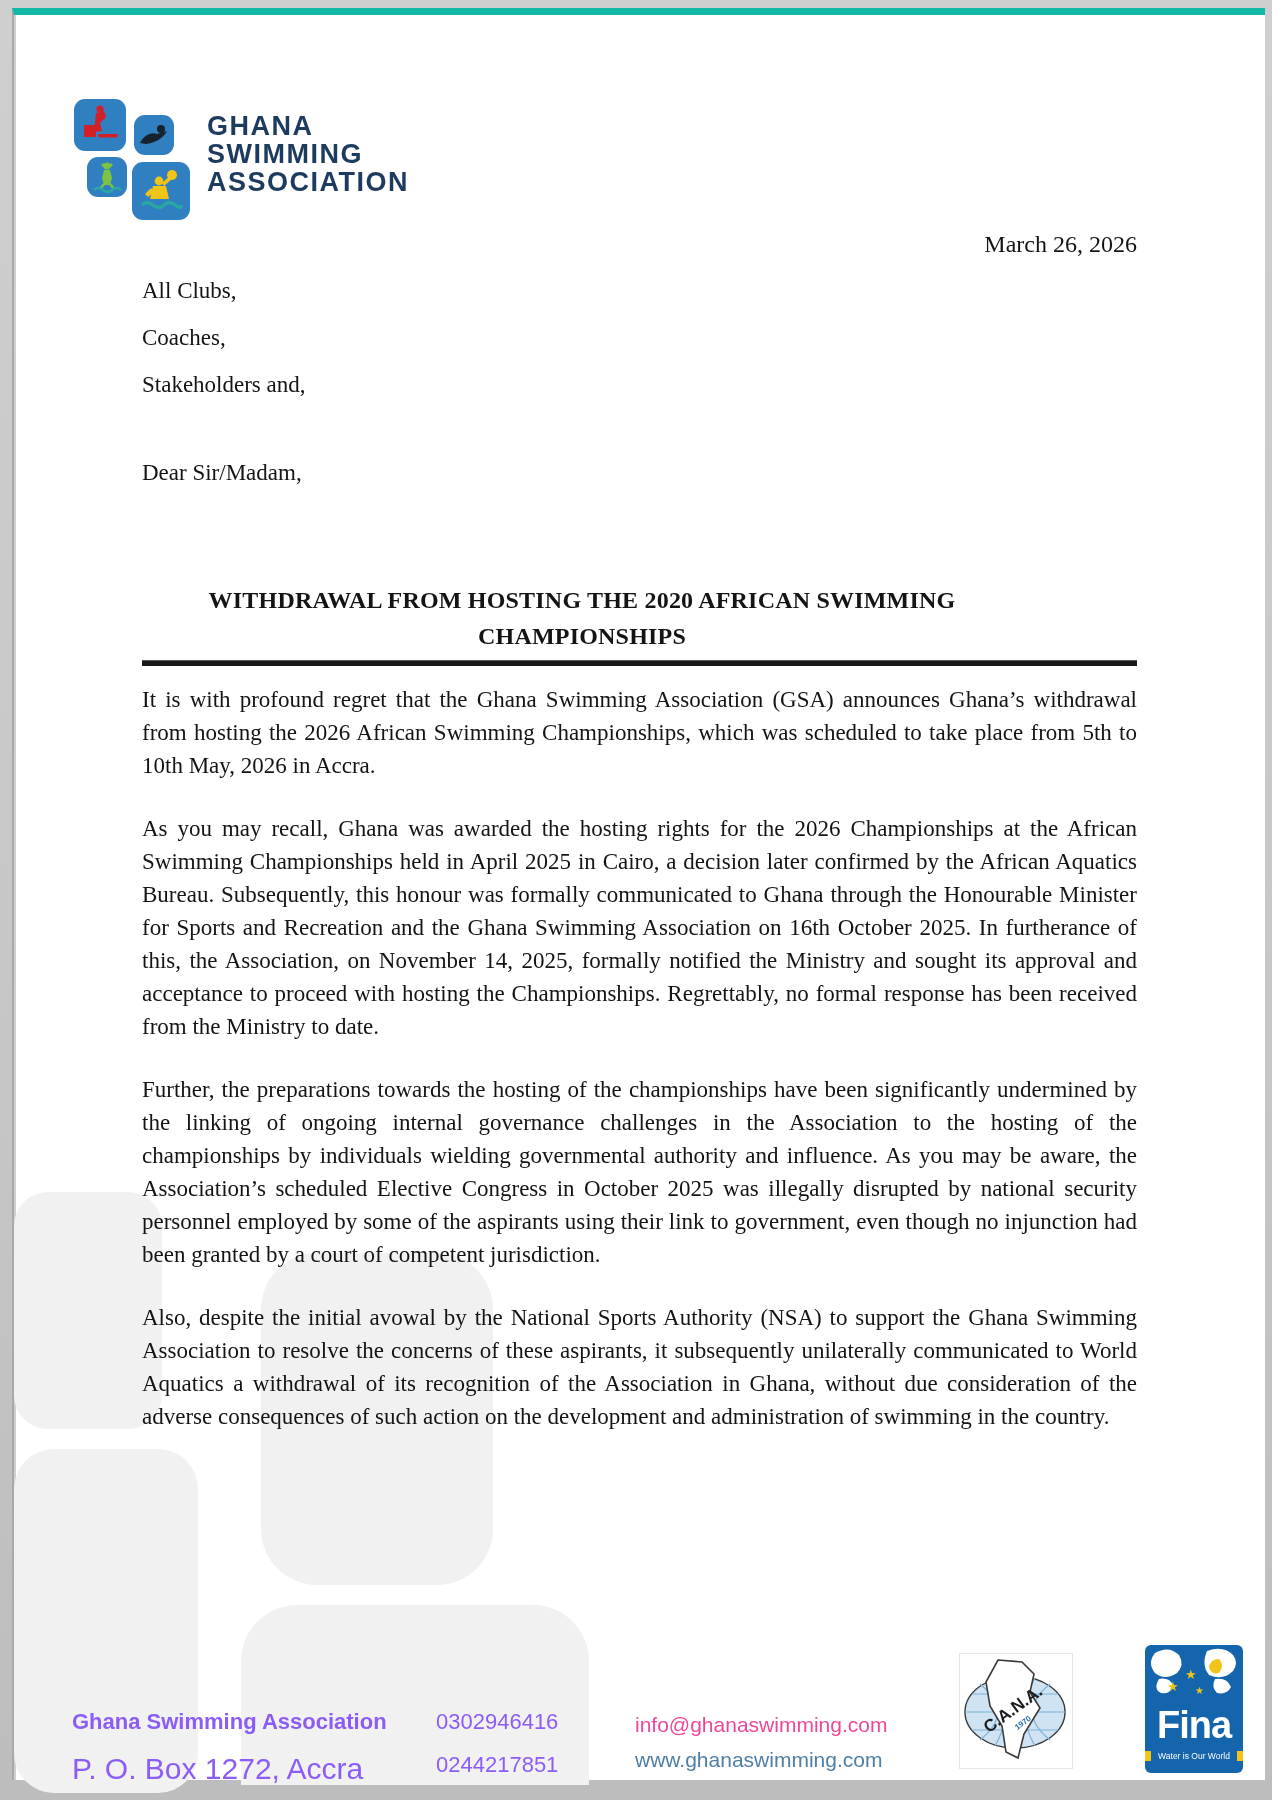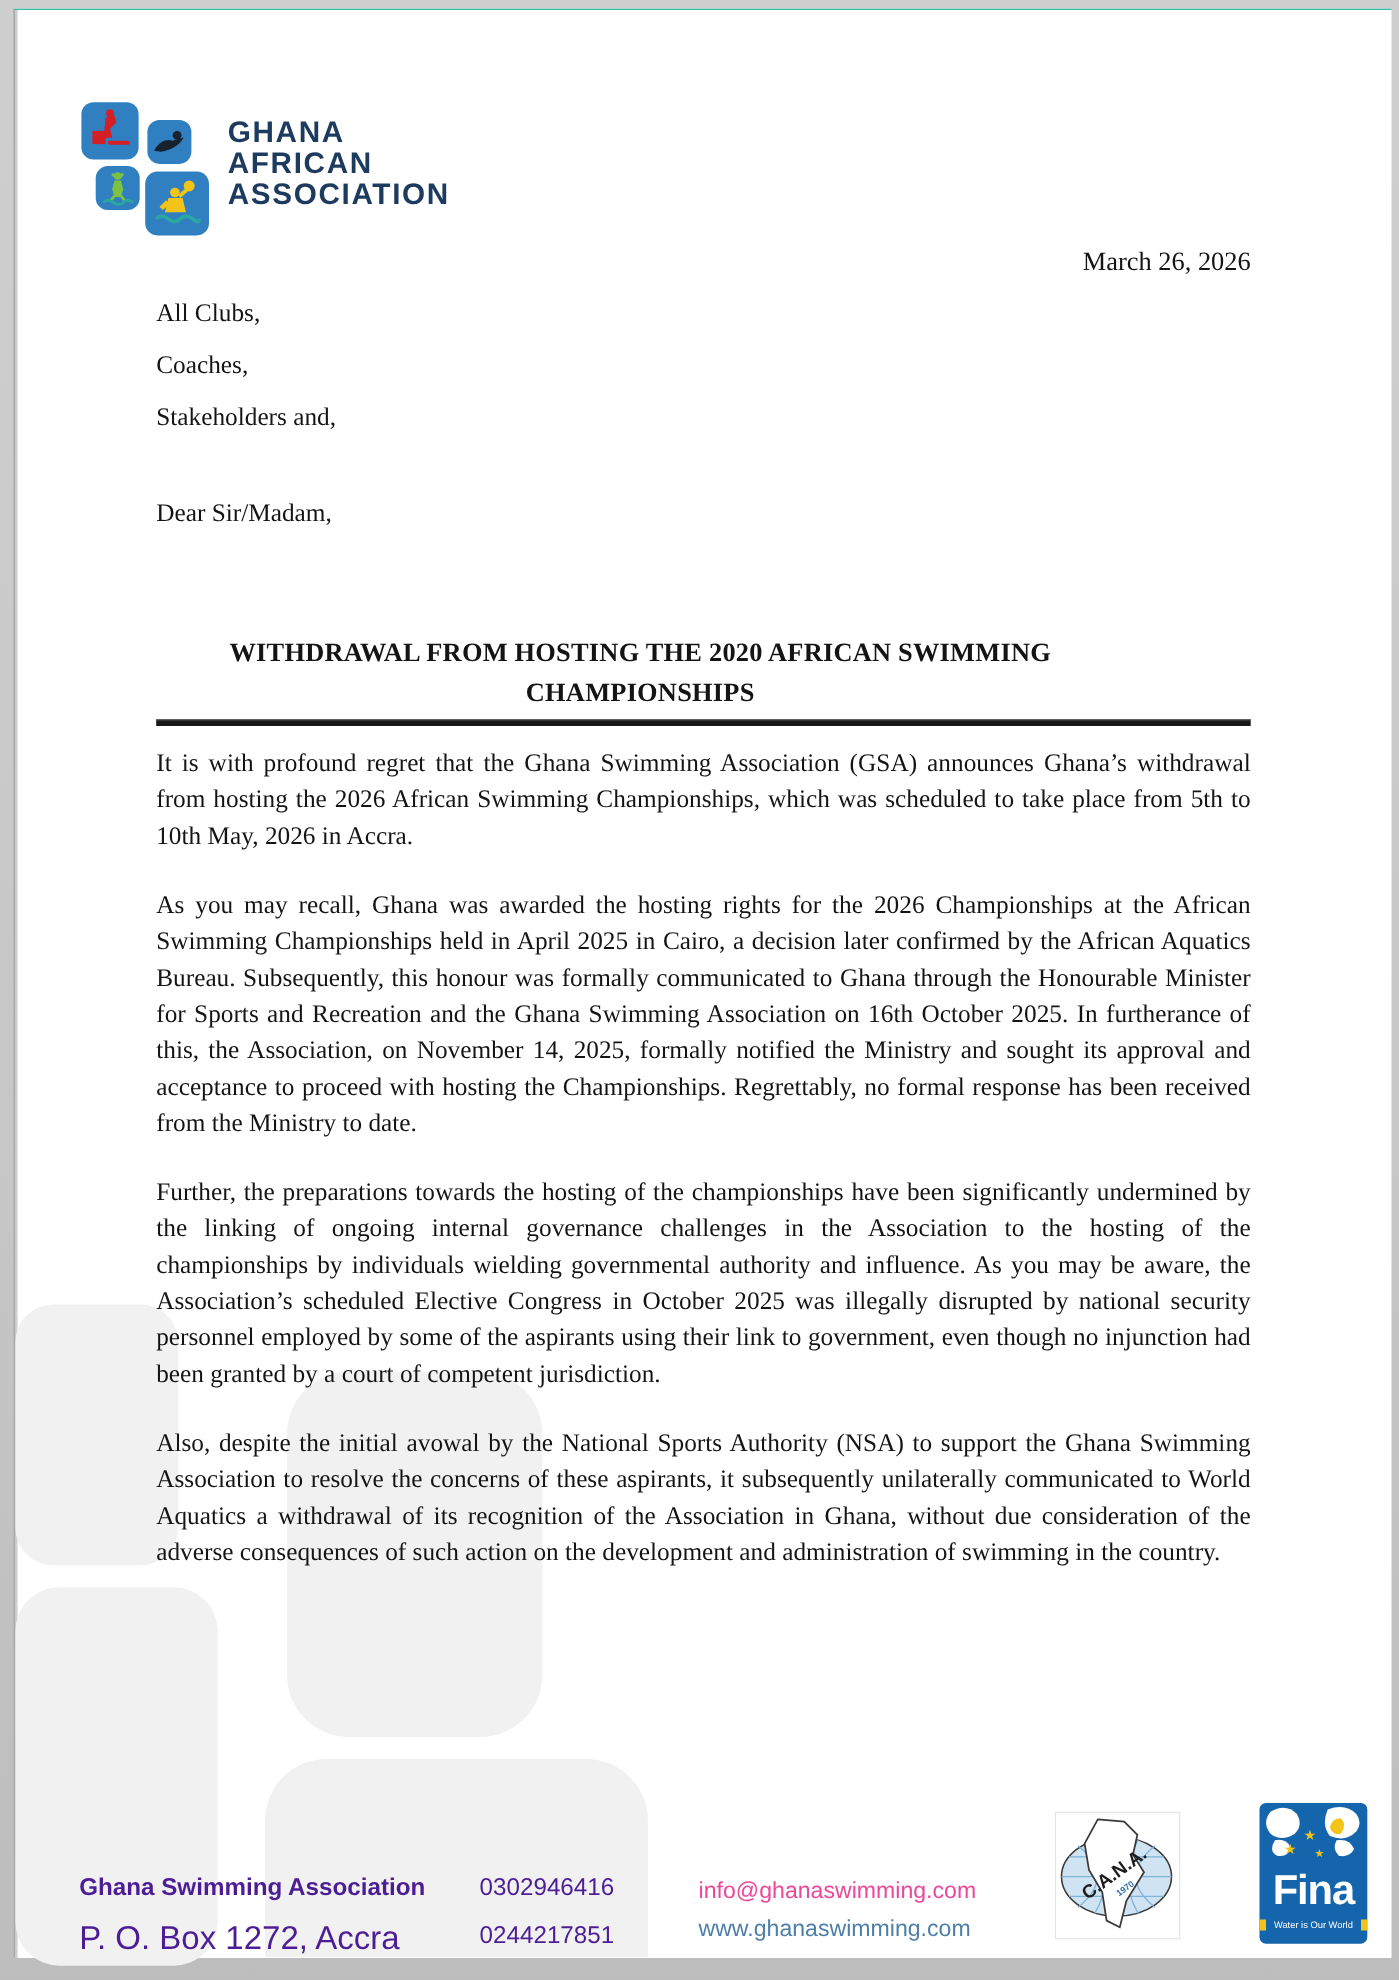--- a/index.html
+++ b/index.html
@@ -3,21 +3,21 @@
 <meta charset="utf-8">
 <style>
   html,body{margin:0;padding:0;}
   body{
     width:1272px;height:1800px;position:relative;
     background:linear-gradient(180deg,#cfcfcf 0%,#c6c6c6 60%,#bdbdbd 100%);
     font-family:"Liberation Serif",serif;color:#141414;overflow:hidden;
   }
   .page{
     position:absolute;left:12px;top:8px;right:7px;bottom:20px;
-    background:#ffffff;border-left:2px solid #a9a9a9;border-top:1px solid #14b8a6;
+    background:#ffffff;border-left:2px solid #a9a9a9;border-top:7px solid #14b8a6;
     box-shadow:2px 0 0 #cfcfcf inset;
   }
   
   .wm{position:absolute;background:#f1f1f1;}
   .wm-a{left:0px;top:1177px;width:148px;height:237px;border-radius:34px;}
   .wm-b{left:247px;top:1238px;width:232px;height:332px;border-radius:56px;}
   .wm-c{left:0px;top:1434px;width:184px;height:344px;border-radius:40px;}
   .wm-d{left:227px;top:1590px;width:348px;height:180px;border-radius:56px 56px 0 0;}
 
   
@@ -38,21 +38,21 @@
   .recipient{font-size:23px;line-height:26px;margin:0 0 21px 0;}
   .salutation{font-size:23px;line-height:26px;margin:62px 0 0 0;}
   .subject{
     margin:96px 160px 0 45px;text-align:center;
     font-weight:bold;font-size:24px;line-height:36px;letter-spacing:.2px;
   }
   .subject-rule{margin-top:6px;height:5px;background:#181818;border-top:1px solid #555;}
   .paras{margin-top:17px;}
   .paras p{font-size:23px;line-height:33px;text-align:justify;margin:0 0 30px 0;}
   
-  .footer-text{position:absolute;font-family:"Liberation Sans",sans-serif;color:#4c1d95;}
+  .footer-text{position:absolute;font-family:"Liberation Sans",sans-serif;color:#8b5cf6;}
   .f-org{left:58px;top:1694px;font-size:22px;font-weight:bold;}
   .f-addr{left:58px;top:1737px;font-size:30px;}
   .f-ph1{left:422px;top:1694px;font-size:22px;}
   .f-ph2{left:422px;top:1737px;font-size:22px;}
   .f-mail{left:621px;top:1698px;font-size:21px;color:#ec4899;}
   .f-web{left:621px;top:1733px;font-size:21px;color:#4d7fa8;}
   .cana{position:absolute;left:945px;top:1638px;width:112px;height:114px;background:#fff;border:1px solid #e4e4e4;}
   .fina{
     position:absolute;left:1131px;top:1630px;width:98px;height:128px;
     background:#1565ad;border-radius:6px;color:#fff;
@@ -105,21 +105,21 @@
         <circle cx="22" cy="14" r="4.4" fill="#f2c417"></circle>
         <path d="M25,16 l8,-7 l2,3 l-8,7 z" fill="#f2c417"></path>
         <path d="M16,19 h13 l3,13 h-19 z" fill="#f2c417"></path>
         <path d="M14,21 l-6,6 l3,3 l6,-5 z" fill="#f2c417"></path>
         <path d="M5,38 q5,-5 11,0 t11,0 t11,0 t6,0" stroke="#2aa7a0" stroke-width="3.4" fill="none"></path>
       </svg>
     </div>
   </div>
   <div class="org-name">
     <div>GHANA</div>
-    <div>AFRICAN</div>
+    <div>SWIMMING</div>
     <div>ASSOCIATION</div>
   </div>
 
   <div class="content">
     <div class="date">March 26, 2026</div>
 
     <div class="recipient">All Clubs,</div>
     <div class="recipient">Coaches,</div>
     <div class="recipient">Stakeholders and,</div>
 

